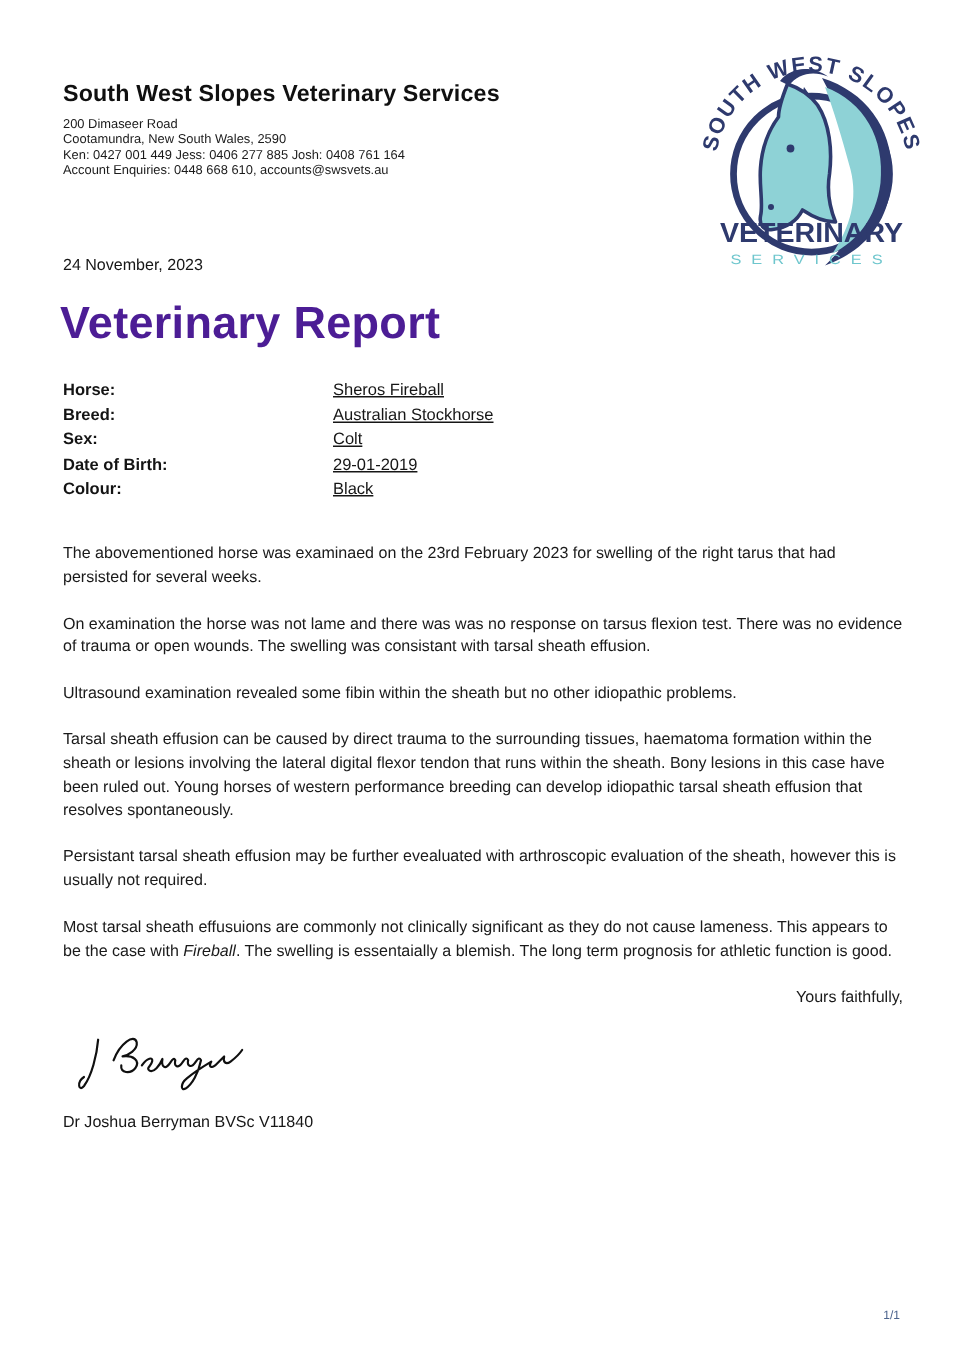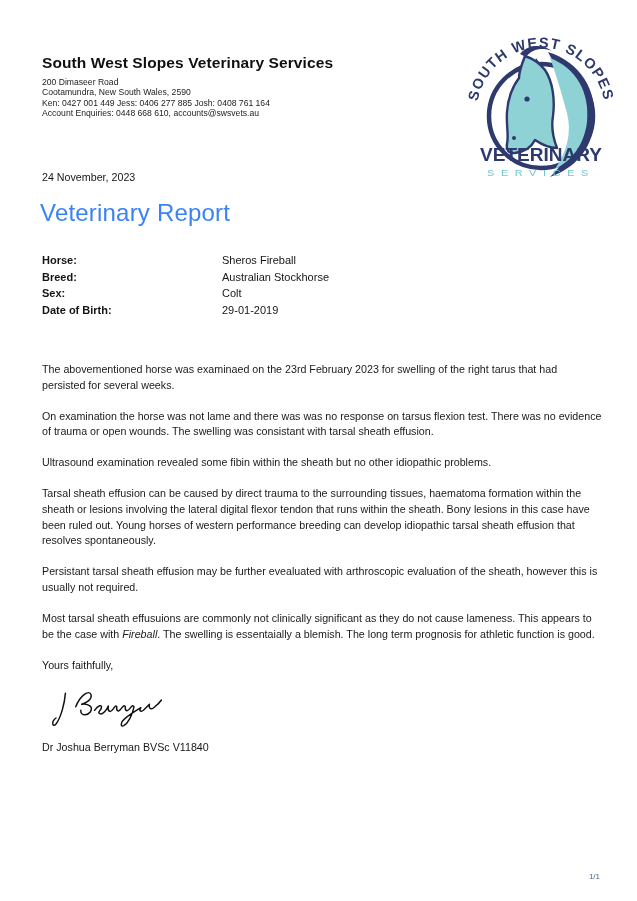--- a/index.html
+++ b/index.html
@@ -16,33 +16,33 @@
   
   .letterhead { position: absolute; left: 42px; top: 54px; width: 400px; }
   .company-name { font-size: 15.5px; font-weight: bold; color: #101010; letter-spacing: 0.1px; margin-bottom: 5px; }
   .address-line { font-size: 8.6px; line-height: 10.4px; color: #1b1b1b; }
 
   
   .logo { position: absolute; left: 462px; top: 20px; width: 158px; height: 168px; }
 
   
   .report-date { position: absolute; left: 42px; top: 171px; font-size: 10.7px; color: #161616; }
-  .report-title { position: absolute; left: 40px; top: 199px; font-size: 24px; font-weight: normal; color: #3b82f6; letter-spacing: 0.2px; }
+  .report-title { position: absolute; left: 40px; top: 199px; font-size: 30px; font-weight: bold; color: #4c1d95; letter-spacing: 0.2px; }
 
   
   .details { position: absolute; left: 42px; top: 252px; width: 430px; font-size: 11px; }
   .detail-row { display: flex; line-height: 16.6px; align-items: flex-end; }
   .detail-label { width: 180px; font-weight: bold; color: #141414; }
-  .detail-value { color: #161616; }
+  .detail-value { color: #161616; text-decoration: underline; }
 
   
   .report-body { position: absolute; left: 42px; top: 362px; width: 560px; font-size: 10.7px; line-height: 15.6px; color: #1a1a1a; }
   .report-body p { margin: 0 0 15.5px 0; }
   .italic { font-style: italic; text-align: right; }
-  .closing { margin-bottom: 6px !important; }
+  .closing { margin-bottom: 6px !important; text-align: right; }
 
   .signature { margin: 2px 0 4px 8px; }
   .signatory { font-size: 10.7px; color: #161616; }
 
   
   .page-indicator { position: absolute; right: 37px; top: 872px; font-size: 8px; color: #4d648d; }
 </style>
 </head>
 <body>
 
@@ -100,20 +100,24 @@
       <span class="detail-value">Australian Stockhorse</span>
     </div>
     <div class="detail-row">
       <span class="detail-label">Sex:</span>
       <span class="detail-value">Colt</span>
     </div>
     <div class="detail-row">
       <span class="detail-label">Date of Birth:</span>
       <span class="detail-value">29-01-2019</span>
     </div>
+    <div class="detail-row">
+      <span class="detail-label">Colour:</span>
+      <span class="detail-value">Black</span>
+    </div>
   </div>
 
   <div class="report-body">
     <p>The abovementioned horse was examinaed on the 23rd February 2023 for swelling of the right tarus that had persisted for several weeks.</p>
     <p>On examination the horse was not lame and there was was no response on tarsus flexion test. There was no evidence of trauma or open wounds. The swelling was consistant with tarsal sheath effusion.</p>
     <p>Ultrasound examination revealed some fibin within the sheath but no other idiopathic problems.</p>
     <p>Tarsal sheath effusion can be caused by direct trauma to the surrounding tissues, haematoma formation within the sheath or lesions involving the lateral digital flexor tendon that runs within the sheath. Bony lesions in this case have been ruled out. Young horses of western performance breeding can develop idiopathic tarsal sheath effusion that resolves spontaneously.</p>
     <p>Persistant tarsal sheath effusion may be further evealuated with arthroscopic evaluation of the sheath, however this is usually not required.</p>
     <p><span>Most tarsal sheath effusuions are commonly not clinically significant as they do not cause lameness. This appears to be the case with </span><span class="italic">Fireball</span><span>.  The swelling is essentaially a blemish. The long term prognosis for athletic function is good.</span></p>
     <p class="closing">Yours faithfully,</p>

